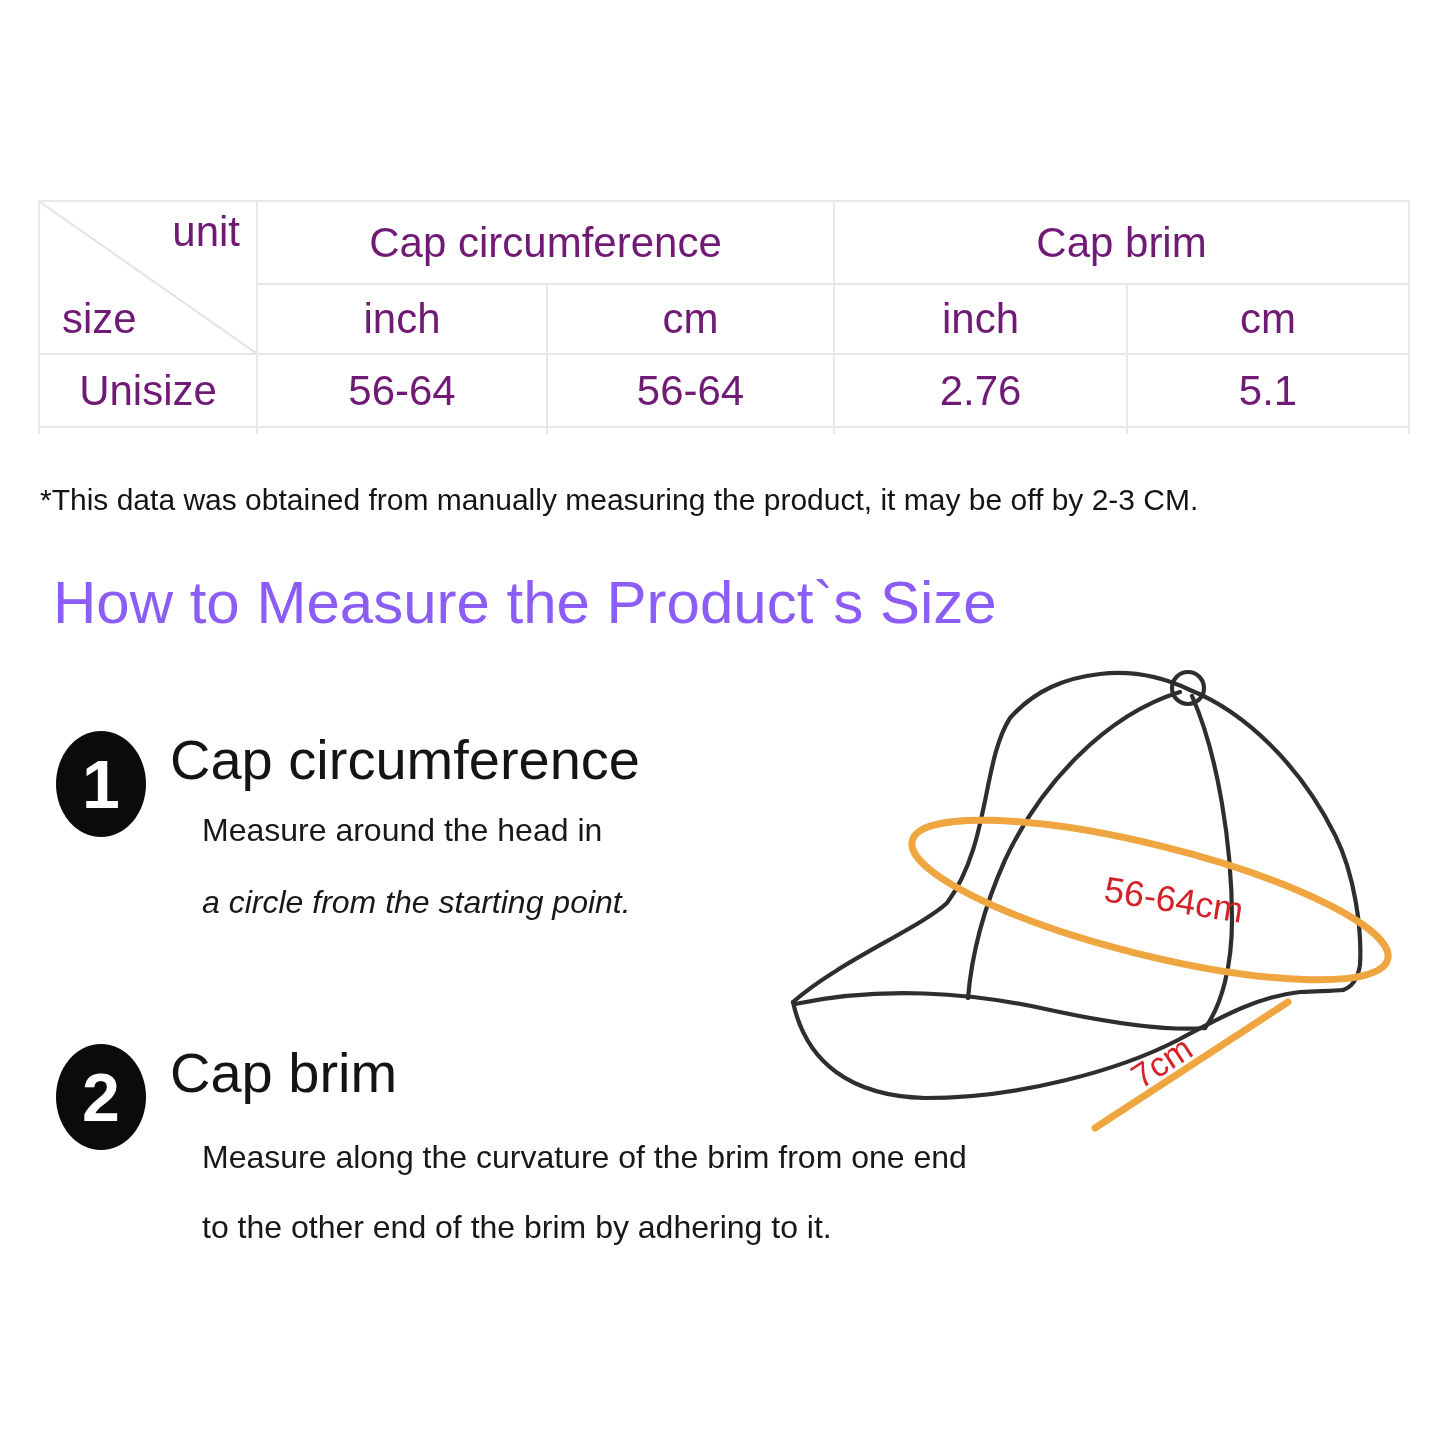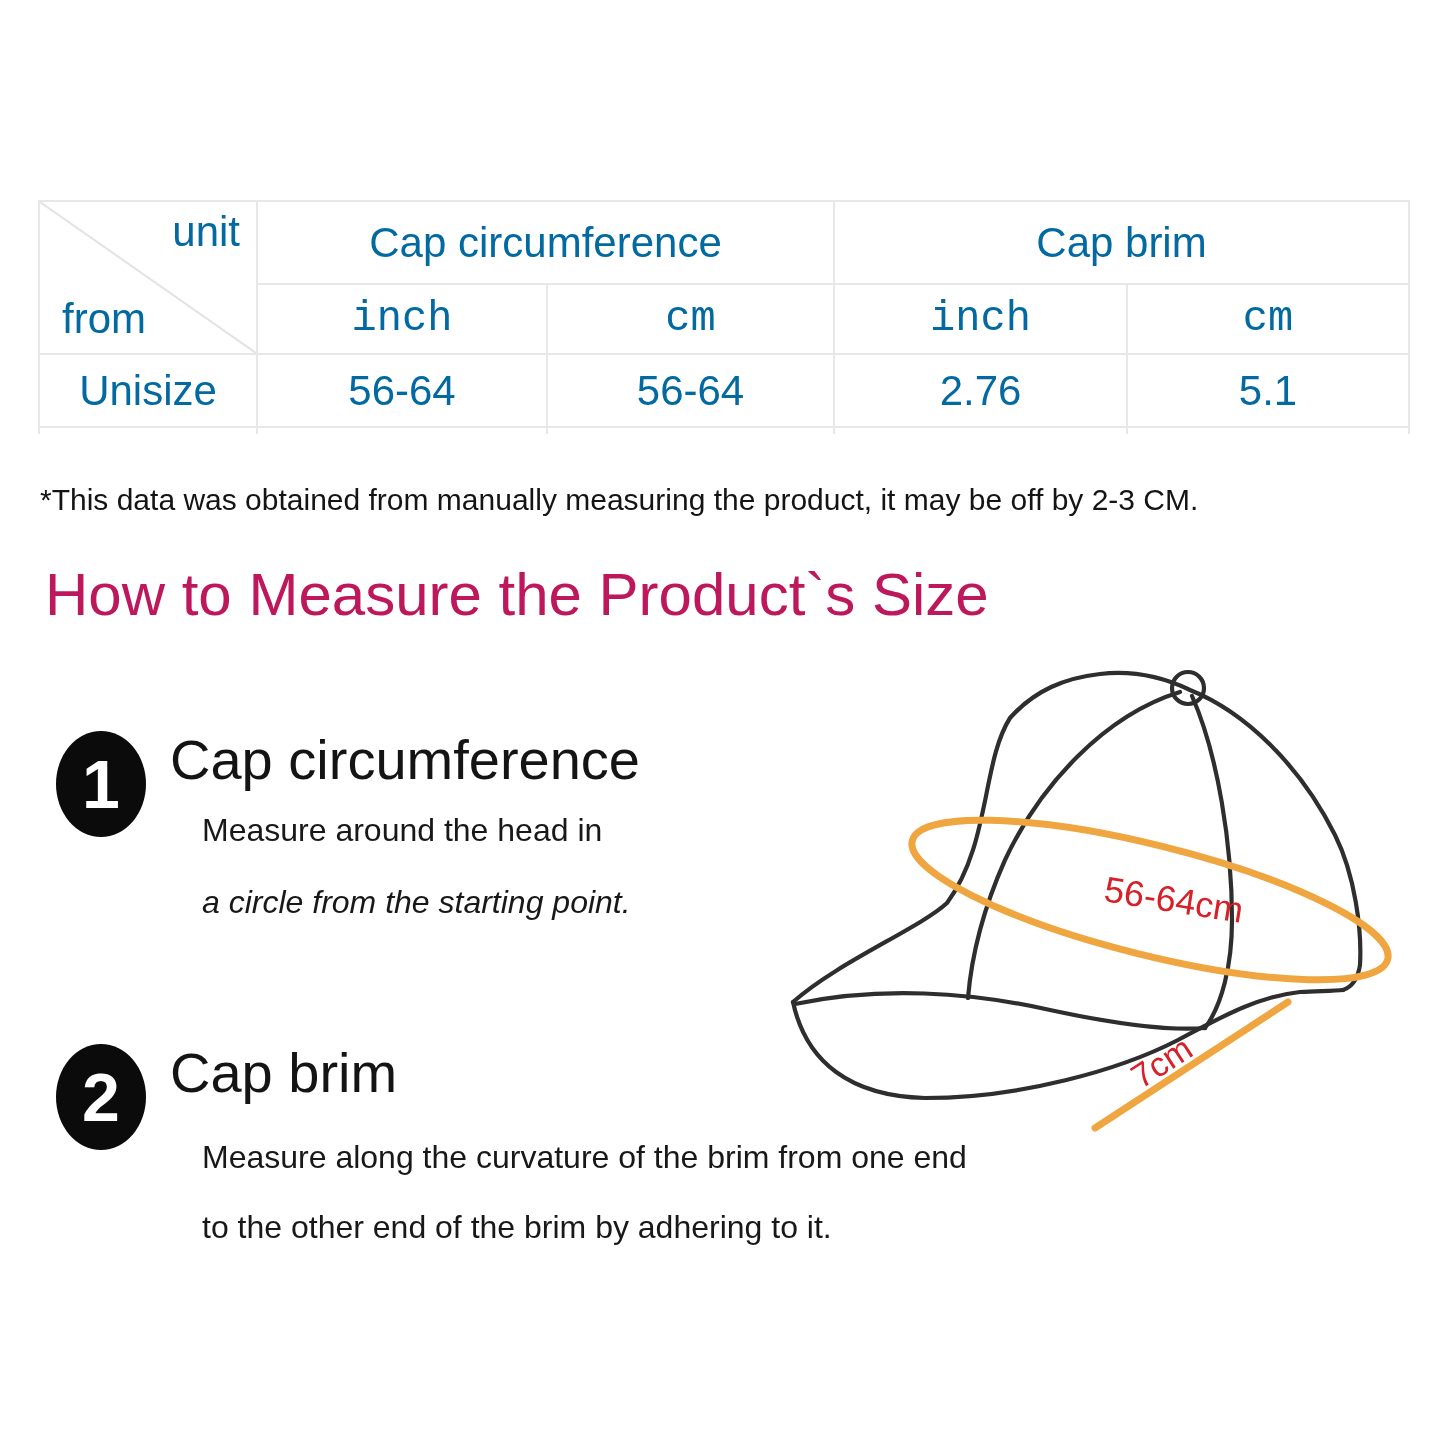--- a/index.html
+++ b/index.html
@@ -16,40 +16,40 @@
     position:absolute;left:38px;top:200px;
     width:1370px;
     border-collapse:collapse;
     table-layout:fixed;
   }
   .size-table td{
     border:2px solid #e8e8e8;
     text-align:center;
     vertical-align:middle;
     font-size:42px;
-    color:#0369a1;
+    color:#701a75;
     padding:0;
     background:#fff;
   }
   .size-table tr.r1 td{height:81px;}
-  .size-table tr.r2 td{height:68px;font-family:Liberation Mono, monospace;}
+  .size-table tr.r2 td{height:68px;}
   .size-table tr.r3 td{height:71px;}
   .size-table tr.r4 td{height:6px;border-bottom:none;}
   td.corner{position:relative;}
   td.corner .diag{position:absolute;inset:0;width:100%;height:100%;}
   td.corner .unit-lbl{position:absolute;top:6px;right:16px;font-size:42px;}
   td.corner .size-lbl{position:absolute;bottom:10px;left:22px;font-size:42px;}
   
   .note{
     position:absolute;left:40px;top:483px;
     font-size:30px;color:#141414;white-space:nowrap;
   }
   .page-heading{
     position:absolute;left:45px;top:560px;
-    font-size:60px;font-weight:400;color:#be185d;margin:0;white-space:nowrap;
+    font-size:60px;font-weight:400;color:#8b5cf6;margin:8px;white-space:nowrap;
   }
   .step-num{
     position:absolute;width:90px;height:106px;border-radius:50%;
     background:#0b0b0b;color:#ffffff;
     display:flex;align-items:center;justify-content:center;
     font-size:68px;font-weight:bold;
   }
   #step1-num{left:56px;top:731px;}
   #step2-num{left:56px;top:1044px;}
   .step-title{
@@ -85,21 +85,21 @@
       <col style="width:293px">
         <col style="width:282px">
     </colgroup>
     <tbody>
         <tr class="r1">
       <td class="corner" rowspan="2">
         <svg class="diag" viewBox="0 0 100 100" preserveAspectRatio="none">
           <line x1="0" y1="0" x2="100" y2="100" stroke="#e3e3e3" stroke-width="2" vector-effect="non-scaling-stroke"></line>
         </svg>
         <span class="unit-lbl">unit</span>
-        <span class="size-lbl">from</span>
+        <span class="size-lbl">size</span>
       </td>
       <td colspan="2">Cap circumference</td>
       <td colspan="2">Cap brim</td>
     </tr>
     <tr class="r2">
       <td>inch</td>
       <td>cm</td>
       <td>inch</td>
       <td>cm</td>
     </tr>

